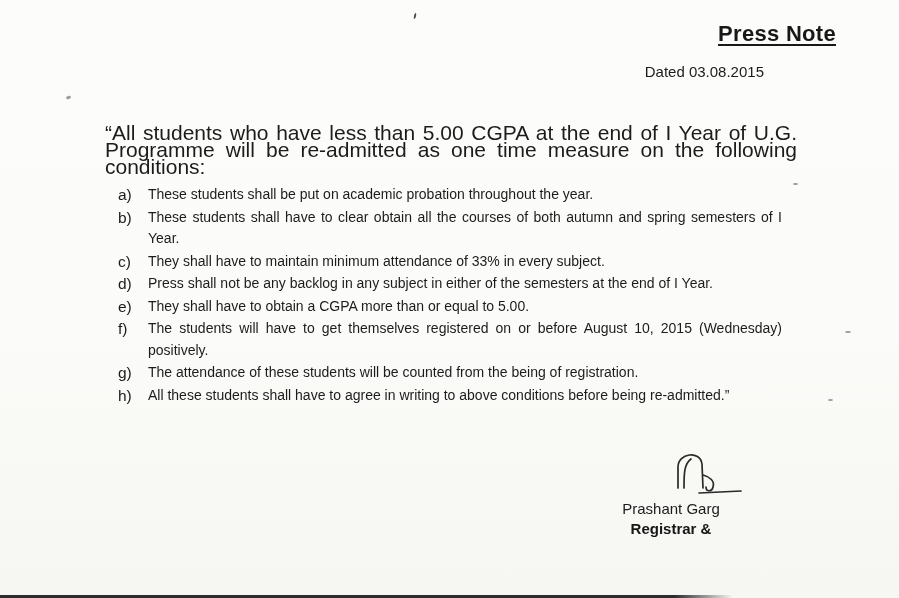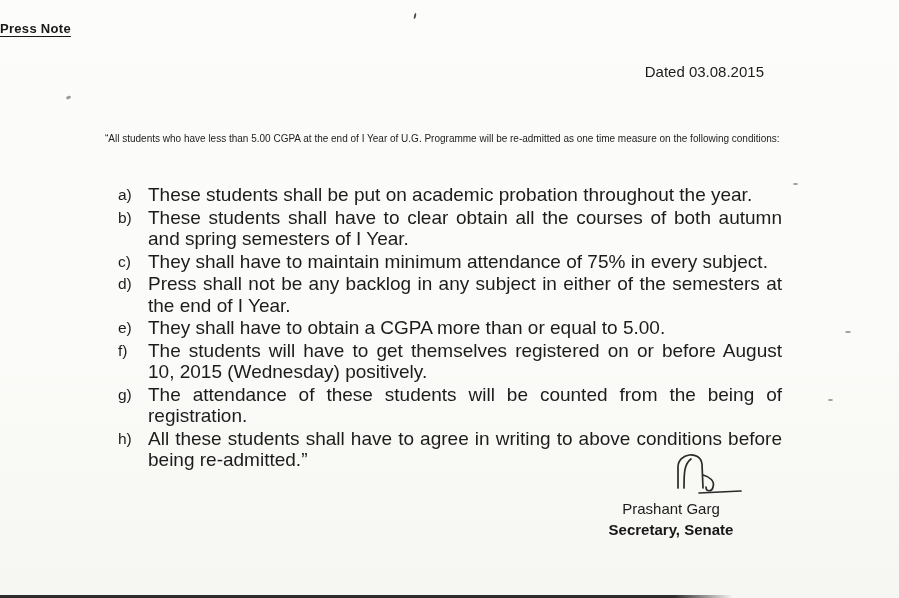--- a/index.html
+++ b/index.html
@@ -19,22 +19,22 @@
     width: 899px;
     height: 598px;
     background: linear-gradient(180deg, #fcfcfb 0%, #fbfbf9 55%, #f6f6f2 100%);
   }
 
   .doc-title {
     position: absolute;
     top: 21px;
     left: 0;
     width: 836px;
-    text-align: left;
-    font-size: 13px;
+    text-align: right;
+    font-size: 22px;
     font-weight: bold;
     color: #181818;
     text-decoration: underline;
     text-underline-offset: 3px;
     letter-spacing: 0.3px;
   }
 
   .date-line {
     position: absolute;
     top: 63px;
@@ -42,22 +42,22 @@
     font-size: 15px;
     color: #1c1c1c;
     margin-left: 36px;
   }
 
   .intro {
     position: absolute;
     top: 124px;
     left: 105px;
     width: 692px;
-    font-size: 10px;
-    line-height: 30px;
+    font-size: 21px;
+    line-height: 17px;
     text-align: justify;
     color: #1c1c1c;
   }
 
   .conditions {
     position: absolute;
     top: 184px;
     left: 118px;
     width: 664px;
   }
@@ -66,21 +66,21 @@
     margin-bottom: 1px;
   }
   .cond-marker {
     flex: 0 0 30px;
     font-size: 15.5px;
     line-height: 21.5px;
     color: #1c1c1c;
   }
   .cond-text {
     flex: 1;
-    font-size: 19px;
+    font-size: 14px;
     line-height: 21.5px;
     text-align: justify;
     color: #1c1c1c;
   }
 
   .sign-block {
     position: absolute;
     top: 448px;
     right: 118px;
     width: 220px;
@@ -145,21 +145,21 @@
     <div class="cond-item">
       <span class="cond-marker">a)</span>
       <span class="cond-text">These students shall be put on academic probation throughout the year.</span>
     </div>
     <div class="cond-item">
       <span class="cond-marker">b)</span>
       <span class="cond-text">These students shall have to clear obtain all the courses of both autumn and spring semesters of I Year.</span>
     </div>
     <div class="cond-item">
       <span class="cond-marker">c)</span>
-      <span class="cond-text">They shall have to maintain minimum attendance of 75% in every subject.</span>
+      <span class="cond-text">They shall have to maintain minimum attendance of 33% in every subject.</span>
     </div>
     <div class="cond-item">
       <span class="cond-marker">d)</span>
       <span class="cond-text">Press shall not be any backlog in any subject in either of the semesters at the end of I Year.</span>
     </div>
     <div class="cond-item">
       <span class="cond-marker">e)</span>
       <span class="cond-text">They shall have to obtain a CGPA more than or equal to 5.00.</span>
     </div>
     <div class="cond-item">
@@ -181,21 +181,21 @@
       <svg width="78" height="50" viewBox="0 0 78 50">
         <g fill="none" stroke="#2a2a2a" stroke-width="1.7" stroke-linecap="round">
           <path d="M9,40 L9,19 C9,5 31,2 33,16 L34,40"></path>
           <path d="M15,40 C15,26 15,16 22,11"></path>
           <path d="M34,27 C41,29 46,33 44,39 C43,44 37,44 37,39"></path>
           <path d="M30,45 L72,43"></path>
         </g>
       </svg>
     </div>
     <div class="sign-name">Prashant Garg</div>
-    <div class="sign-role spaced">Secretary, Senate</div>
+    <div class="sign-role">Registrar &amp;</div>
   </div>
 
   <div class="speck s1"></div>
   <div class="speck s2"></div>
   <div class="speck s3"></div>
   <div class="speck s4"></div>
   <div class="speck s5"></div>
   <div class="scan-edge-bottom"></div>
 
 </div>

